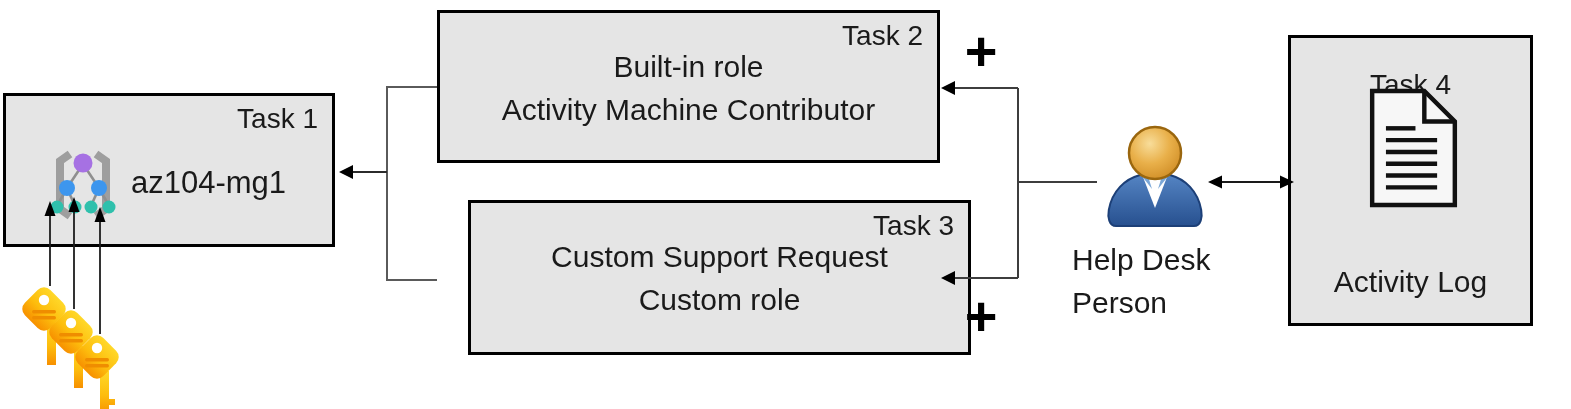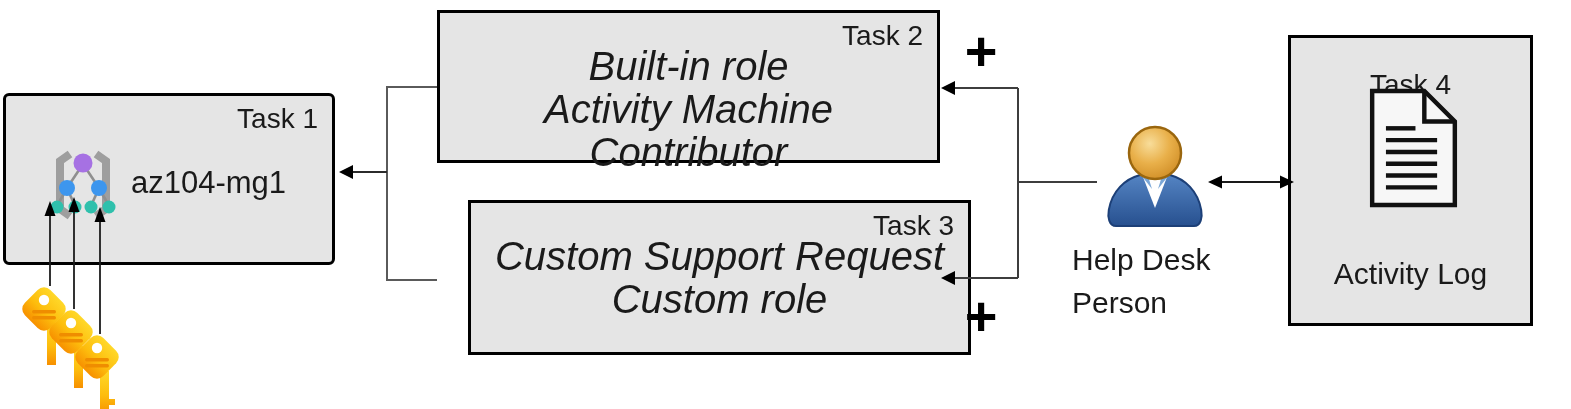--- a/index.html
+++ b/index.html
@@ -9,30 +9,30 @@
   }
   .box{
     position:absolute;background:#e5e5e5;border:3px solid #000000;box-sizing:border-box;
   }
   .tasklabel{
     position:absolute;top:6px;right:14px;font-size:28px;line-height:34px;color:#1a1a1a;white-space:nowrap;
   }
   .tasklabel.centered{right:auto;left:0;width:100%;text-align:center;top:14px;margin-top:16px;}
   .boxtext{
     position:absolute;left:0;top:32px;width:100%;text-align:center;
-    font-size:40px;line-height:43px;color:#1a1a1a;font-style:italic;
+    font-size:30px;line-height:43px;color:#1a1a1a;
   }
-  .task1{left:3px;top:93px;width:332px;height:172px;border-radius:6px;}
+  .task1{left:3px;top:93px;width:332px;height:154px;}
   .task2{left:437px;top:10px;width:503px;height:153px;}
   .task3{left:437px;top:200px;width:503px;height:155px;margin-left:31px;}
   .task4{left:1288px;top:35px;width:245px;height:291px;}
   .mg-icon{position:absolute;left:42px;top:52px;}
   .mg-name{position:absolute;left:125px;top:67px;font-size:31px;line-height:40px;white-space:nowrap;}
   .doc-icon{position:absolute;left:75px;top:48px;}
-  .task4-caption{position:absolute;left:0;top:216px;width:100%;text-align:center;font-size:30px;line-height:40px;}
+  .task4-caption{position:absolute;left:0;top:224px;width:100%;text-align:center;font-size:30px;line-height:40px;}
   .abs{position:absolute;}
   .plus{
     position:absolute;width:52px;height:60px;text-align:center;
     font-size:56px;line-height:58px;font-weight:900;color:#000;
   }
   .plus-top{left:955px;top:22px;}
   .plus-bottom{left:955px;top:287px;}
   .person-label{
     position:absolute;left:1072px;top:238px;width:170px;text-align:left;
     font-size:30px;line-height:43px;color:#1a1a1a;

